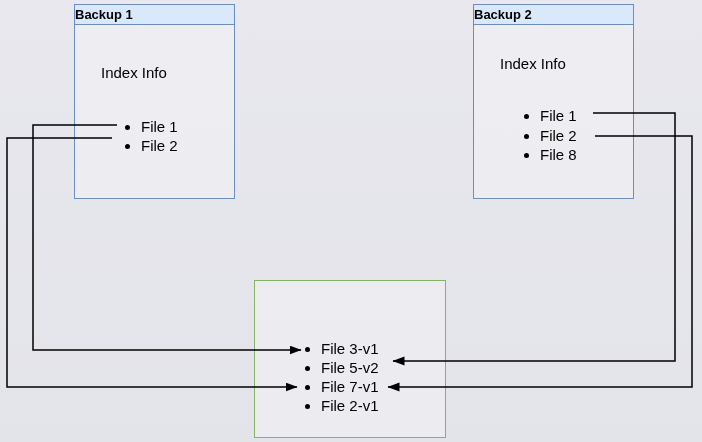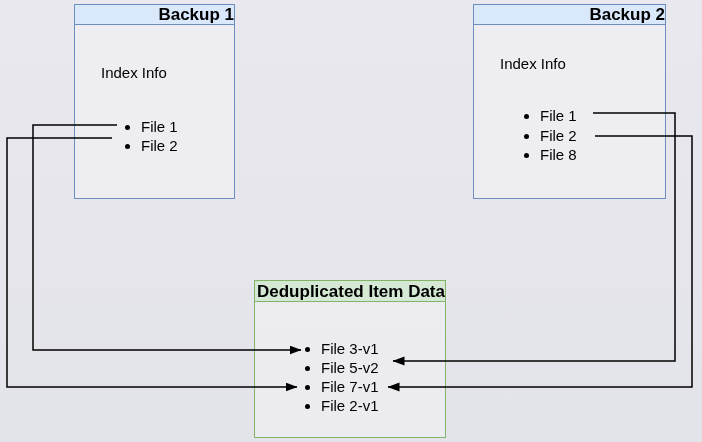--- a/index.html
+++ b/index.html
@@ -16,23 +16,23 @@
     position: absolute;
     border: 1.5px solid;
     background: rgba(255,255,255,0.28);
     box-sizing: border-box;
   }
   .box.blue  { border-color: #6c8ebf; }
   .box.green { border-color: #82b366; }
   .box-header {
     height: 20px;
     line-height: 20px;
-    text-align: right;
+    text-align: left;
     font-weight: bold;
-    font-size: 17px;
+    font-size: 13px;
     border-bottom: 1.5px solid;
     box-sizing: border-box;
   }
   .blue  .box-header { background: #dae8fc; border-color: #6c8ebf; }
   .green .box-header { background: #d5e8d4; border-color: #82b366; }
   .section-label {
     position: absolute;
     left: 26px;
     transform: translateY(-50%);
     font-size: 15px;
@@ -43,21 +43,21 @@
     left: 0;
     right: 0;
     margin: 0;
     padding: 0 0 0 66px;
     list-style: disc outside;
     font-size: 15px;
     line-height: 19px;
   }
   ul.file-list li { white-space: nowrap; }
   #backup1-box { left: 74px;  top: 4px;   width: 161px; height: 195px; }
-  #backup2-box { left: 473px; top: 4px;   width: 193px; height: 195px; }
+  #backup2-box { left: 473px; top: 4px;   width: 161px; height: 195px; }
   #dedup-box   { left: 254px; top: 280px; width: 192px; height: 158px; }
   #dedup-box .box-header { height: 21px; line-height: 21px; }
   #backup1-label { top: 67px; }
   #backup2-label { top: 58px; }
   #backup1-list { top: 112px; }
   #backup2-list { top: 101px; line-height: 19.5px; }
   #dedup-list   { top: 58px;  }
   svg.connectors {
     position: absolute;
     left: 0; top: 0;
@@ -88,21 +88,20 @@
     <div class="box-header">Backup 2</div>
     <div class="section-label" id="backup2-label">Index Info</div>
     <ul class="file-list" id="backup2-list">
       <li>File 1</li>
       <li>File 2</li>
       <li>File 8</li>
     </ul>
   </div>
 
   <div class="box green" id="dedup-box">
-    <div class="box-header">Deduplicated Item Data</div>
     <ul class="file-list" id="dedup-list">
       <li>File 3-v1</li>
       <li>File 5-v2</li>
       <li>File 7-v1</li>
       <li>File 2-v1</li>
     </ul>
   </div>
 
   <svg class="connectors" viewBox="0 0 702 442" xmlns="http://www.w3.org/2000/svg">
     <defs>

